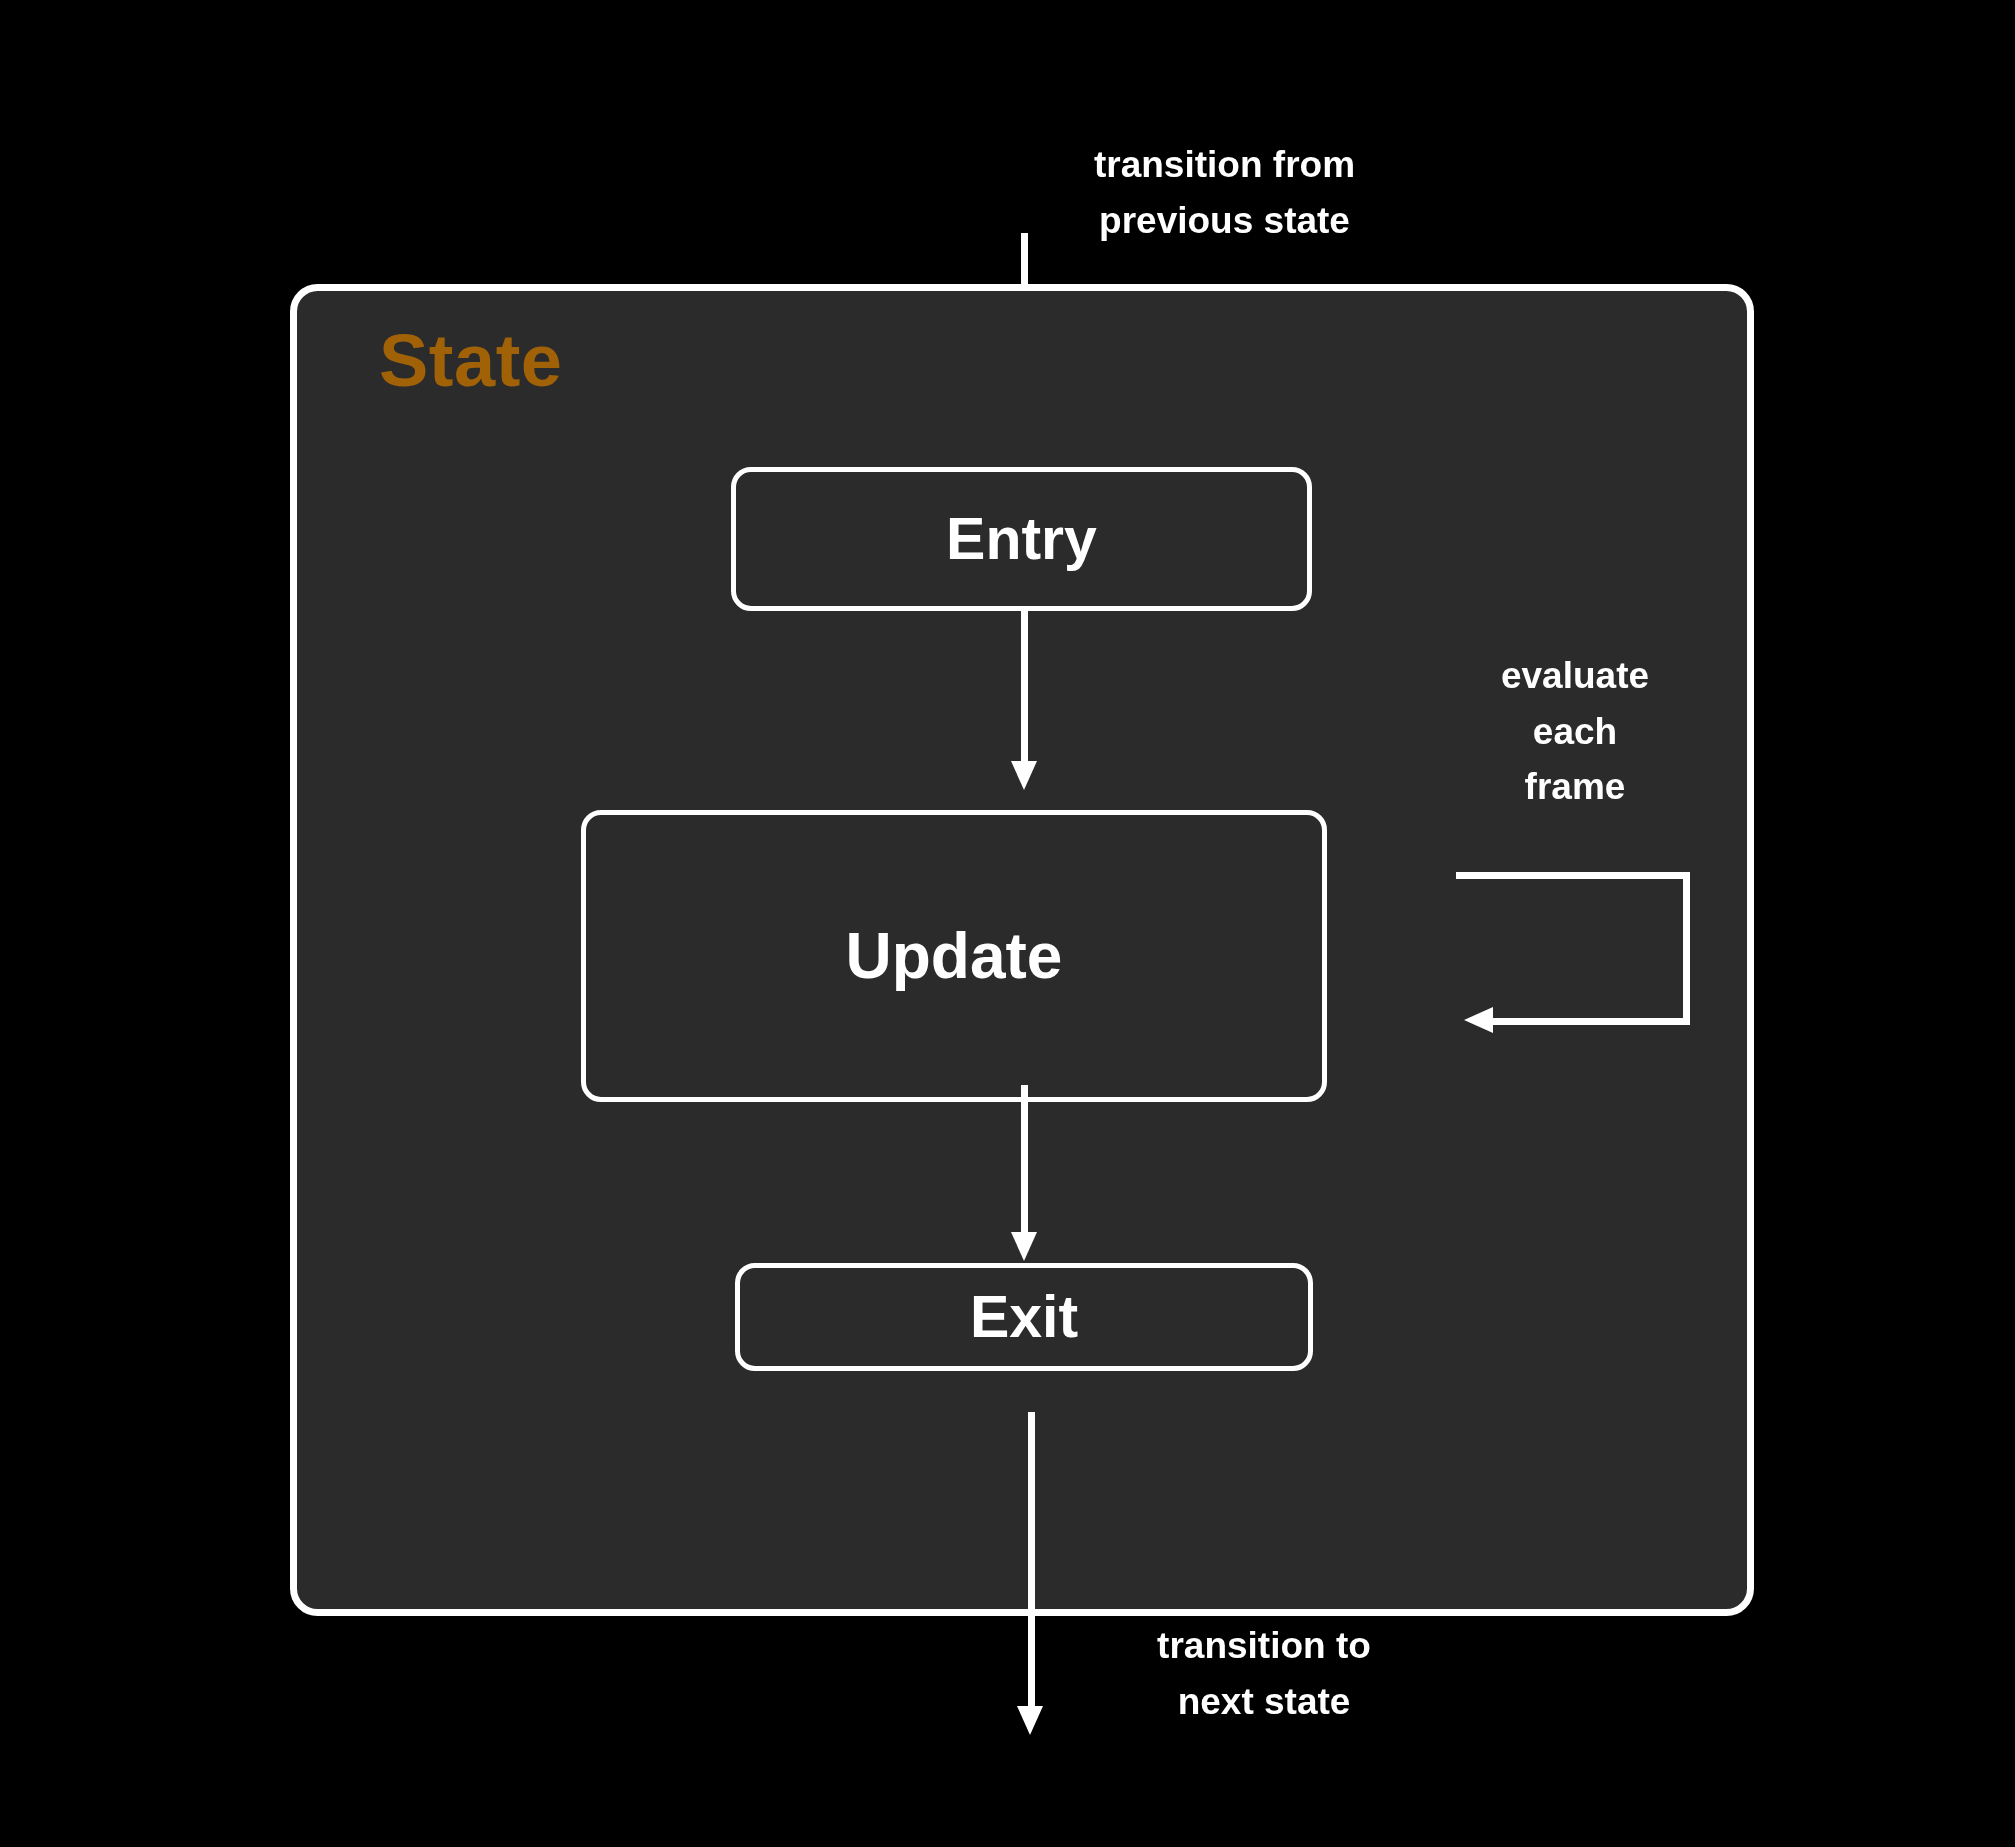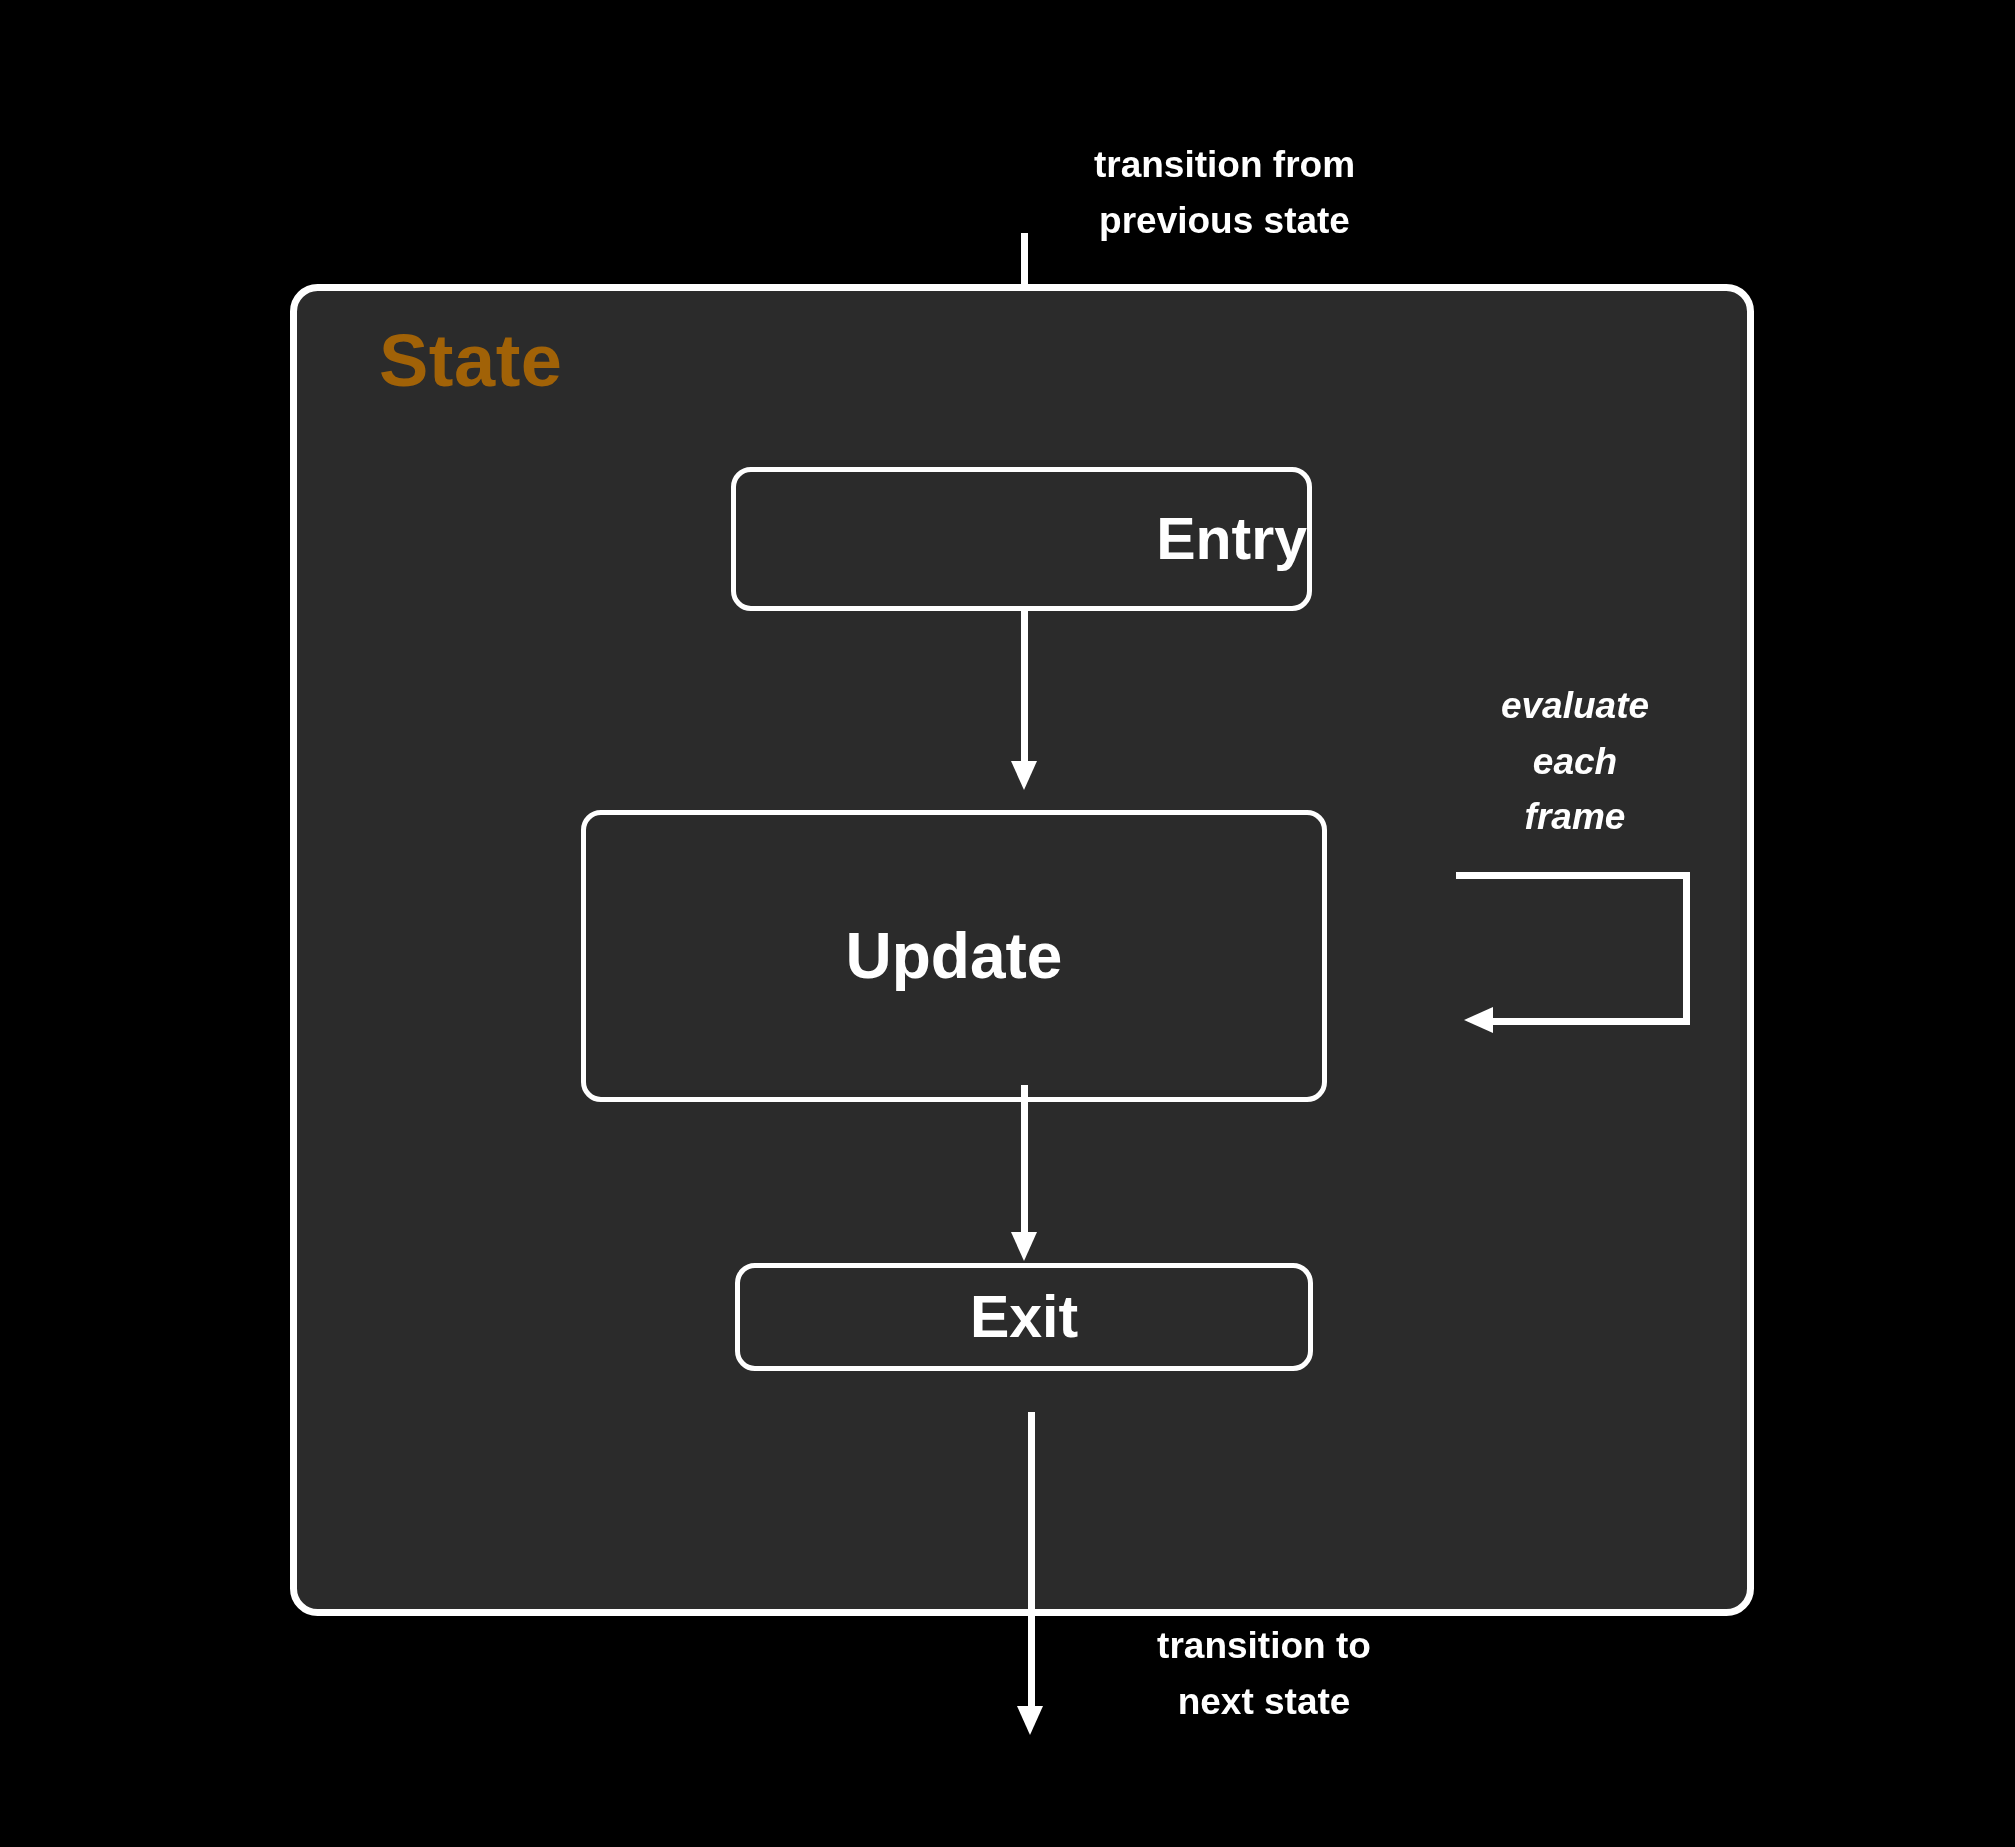--- a/index.html
+++ b/index.html
@@ -41,21 +41,21 @@
     position: absolute;
     background: #2b2b2b;
     border: 5.8px solid #ffffff;
     border-radius: 20px;
     display: flex;
     align-items: center;
     justify-content: center;
     font-weight: 800;
     color: #ffffff;
   }
-  .node-entry  { left: 731px; top: 467px;  width: 581px; height: 144px; font-size: 59px; justify-content: flex-end; }
+  .node-entry  { left: 731px; top: 467px;  width: 581px; height: 144px; font-size: 59px; }
   .node-update { left: 581px; top: 810px; width: 746px; height: 292px; font-size: 64px; }
   .node-exit   { left: 735px; top: 1263px; width: 578px; height: 108px; font-size: 59px; }
 
   
   .shaft-v {
     position: absolute;
     width: 6.9px;
     background: #ffffff;
   }
   .head-down {
@@ -87,21 +87,21 @@
   .annotation {
     position: absolute;
     color: #ffffff;
     font-size: 37px;
     font-weight: 800;
     line-height: 1.5;
     text-align: center;
     white-space: pre-line;
   }
   .ann-transition-from { left: 1039px; top: 137px;  width: 371px; }
-  .ann-evaluate        { left: 1469px; top: 678px; width: 212px; font-style: italic; }
+  .ann-evaluate        { left: 1469px; top: 648px; width: 212px; }
   .ann-transition-to   { left: 1110px; top: 1618px; width: 308px; }
 </style>
 </head>
 <body>
 
 <div class="canvas">
 
   <div class="annotation ann-transition-from">transition from
 previous state</div>
 

